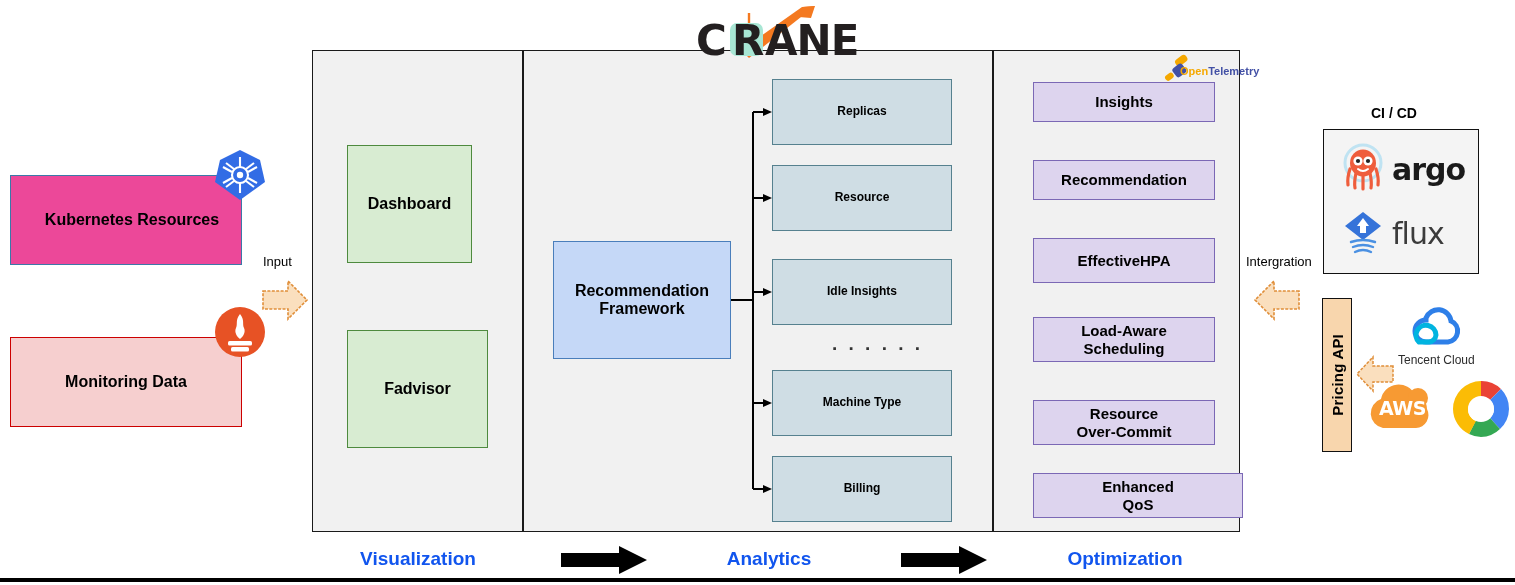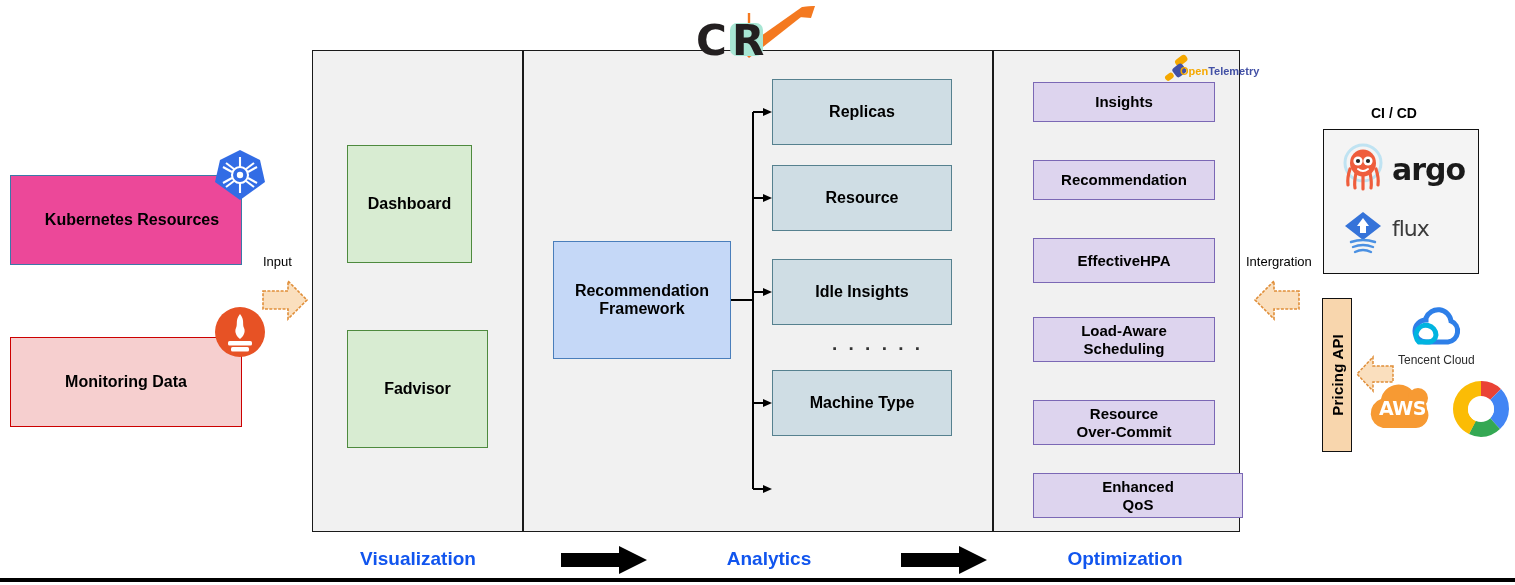--- a/index.html
+++ b/index.html
@@ -57,21 +57,21 @@
 
   .rec-box{
     background:#c5d8f7;
     border:1.2px solid #4a7ebb;
     font-size:16px;
   }
 
   .ana-box{
     background:#cfdde4;
     border:1.2px solid #56818f;
-    font-size:16px;
+    font-size:12px;
   }
 
   .opt-box{
     background:#ddd4ee;
     border:1.2px solid #7b68b5;
     font-size:15px;
   }
 
   .cicd-panel{
     position:absolute;
@@ -178,21 +178,21 @@
     position:absolute;
     font-family:"DejaVu Sans", sans-serif;
     font-size:30px;
     font-weight:bold;
     color:#1a1a1a;
     letter-spacing:-1px;
   }
   .flux-word{
     position:absolute;
     font-family:"DejaVu Sans", sans-serif;
-    font-size:22px;
+    font-size:30px;
     color:#3b3b3b;
     letter-spacing:-1px;
   }
   .tencent-word{
     position:absolute;
     font-size:12px;
     color:#2c2c2c;
     white-space:nowrap;
   }
   .aws-word{
@@ -216,20 +216,21 @@
   <div class="crane-wrap" style="left:695px;top:4px;width:160px;height:58px;">
     <svg class="abs" style="left:0;top:0;width:170px;height:60px;" viewBox="0 0 170 60">
       <polygon points="107,3 120,2 54,54 46,46" fill="#f47920"></polygon>
       <polygon points="108,3 120,2 116,14 104,13" fill="#f47920"></polygon>
       <line x1="54" y1="9" x2="54" y2="31" stroke="#f47920" stroke-width="2.4"></line>
       <polygon points="50,29 58,29 54,37" fill="#f47920"></polygon>
     </svg>
     <div class="crane-r-bg" style="left:35px;top:19px;width:33px;height:33px;"></div>
     <div class="crane-text" style="left:1px;top:12px;">C</div>
     <div class="crane-r" style="left:37px;top:12px;">R</div>
+    <div class="crane-text" style="left:70px;top:12px;">ANE</div>
   </div>
 
   <div class="box src-k8s" style="left:10px;top:175px;width:232px;height:90px;">
     <span>Kubernetes Resources</span>
   </div>
   <svg class="abs" style="left:212px;top:148px;width:56px;height:56px;" viewBox="0 0 56 56">
     <polygon points="28,2 48,12 53,34 28,52 3,34 8,12" fill="#326ce5"></polygon>
     <g fill="none" stroke="#ffffff" stroke-width="2.1">
       <circle cx="28" cy="27" r="8"></circle>
       <line x1="28" y1="9" x2="28" y2="19"></line>
@@ -278,20 +279,23 @@
   </div>
   <div class="box ana-box" style="left:772px;top:165px;width:180px;height:66px;">
     <span>Resource</span>
   </div>
   <div class="box ana-box" style="left:772px;top:259px;width:180px;height:66px;">
     <span>Idle Insights</span>
   </div>
   <div class="dots" style="left:832px;top:333px;">. . . . . .</div>
   <div class="box ana-box" style="left:772px;top:370px;width:180px;height:66px;">
     <span>Machine Type</span>
+  </div>
+  <div class="box ana-box" style="left:772px;top:456px;width:180px;height:66px;">
+    <span>Billing</span>
   </div>
 
   <svg class="svg-layer" viewBox="0 0 1515 585">
     <g stroke="#000" stroke-width="2" fill="none">
       <line x1="731" y1="300" x2="753" y2="300"></line>
       <line x1="753" y1="112" x2="753" y2="489"></line>
       <line x1="753" y1="112" x2="765" y2="112"></line>
       <line x1="753" y1="198" x2="765" y2="198"></line>
       <line x1="753" y1="292" x2="765" y2="292"></line>
       <line x1="753" y1="403" x2="765" y2="403"></line>

